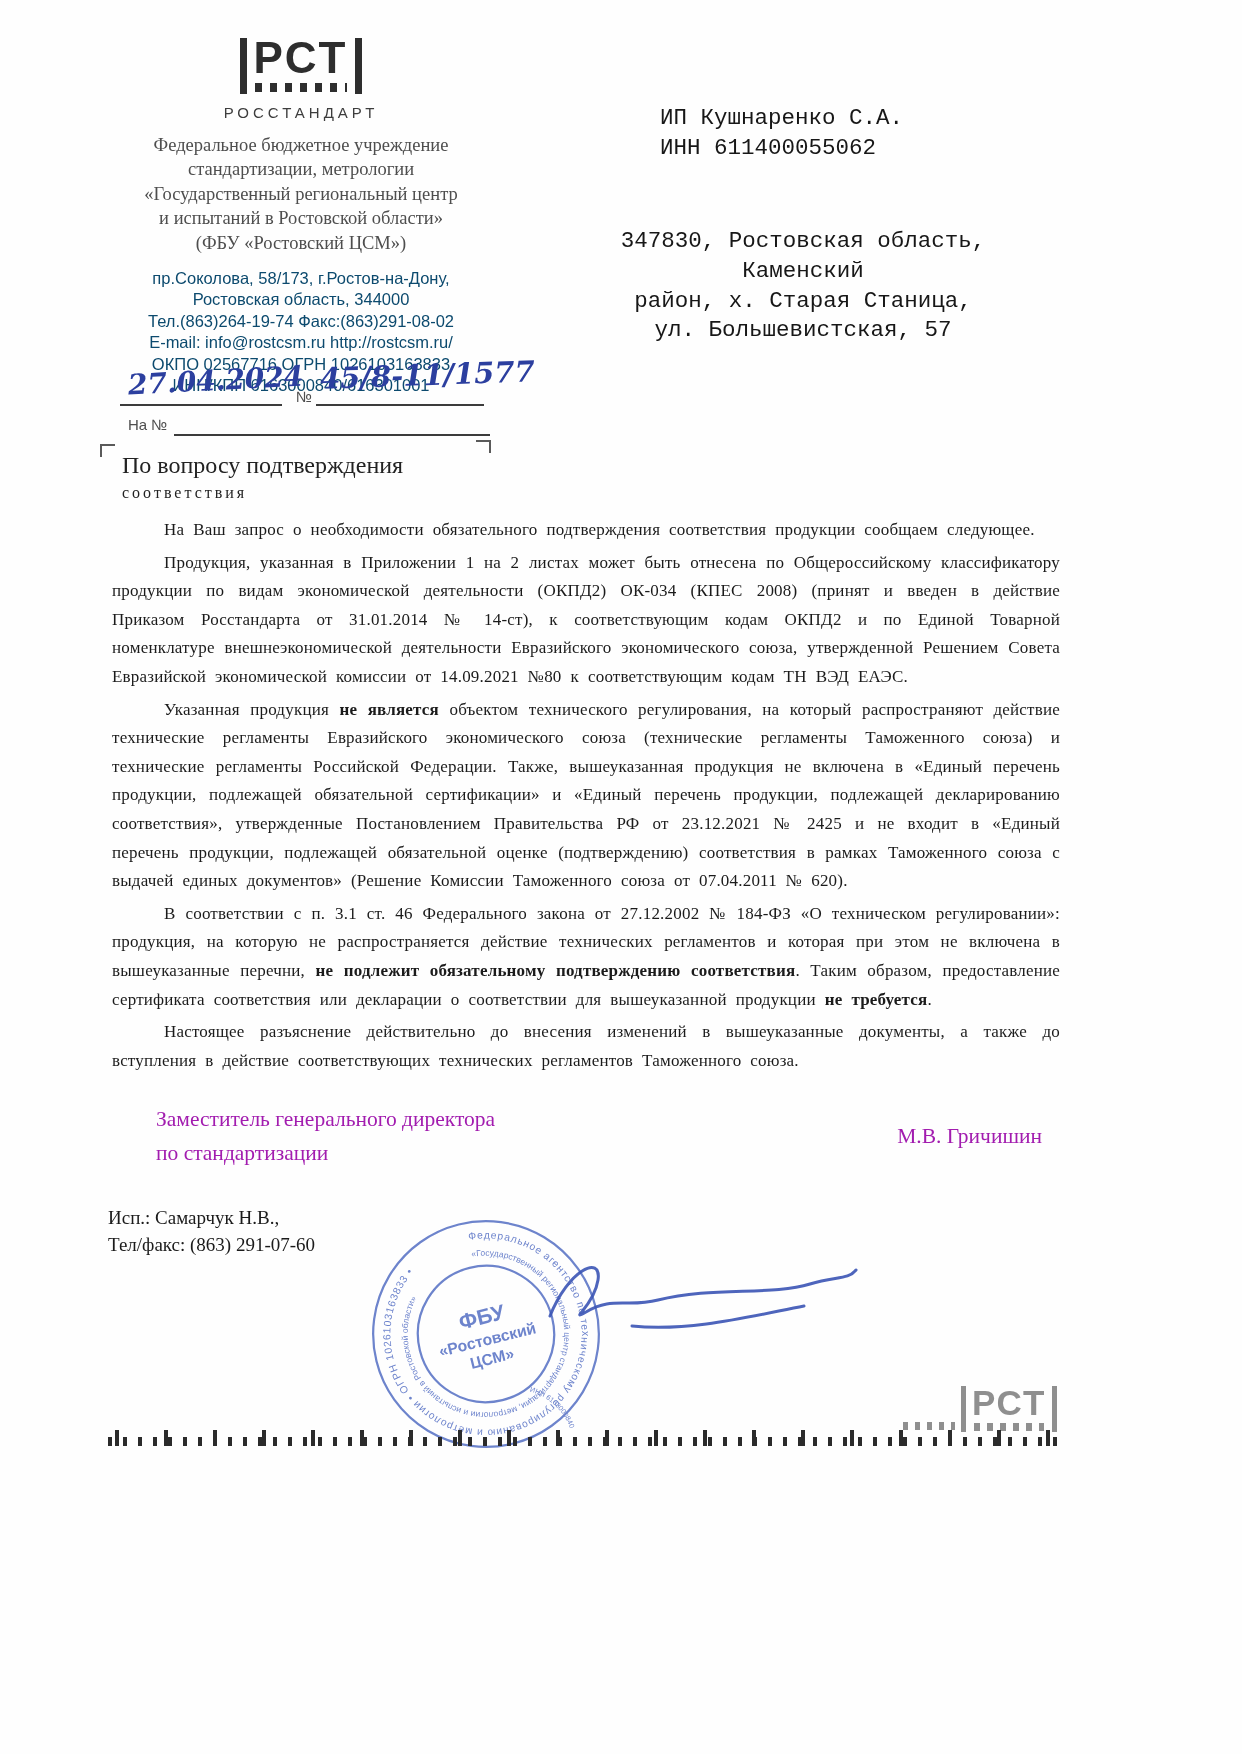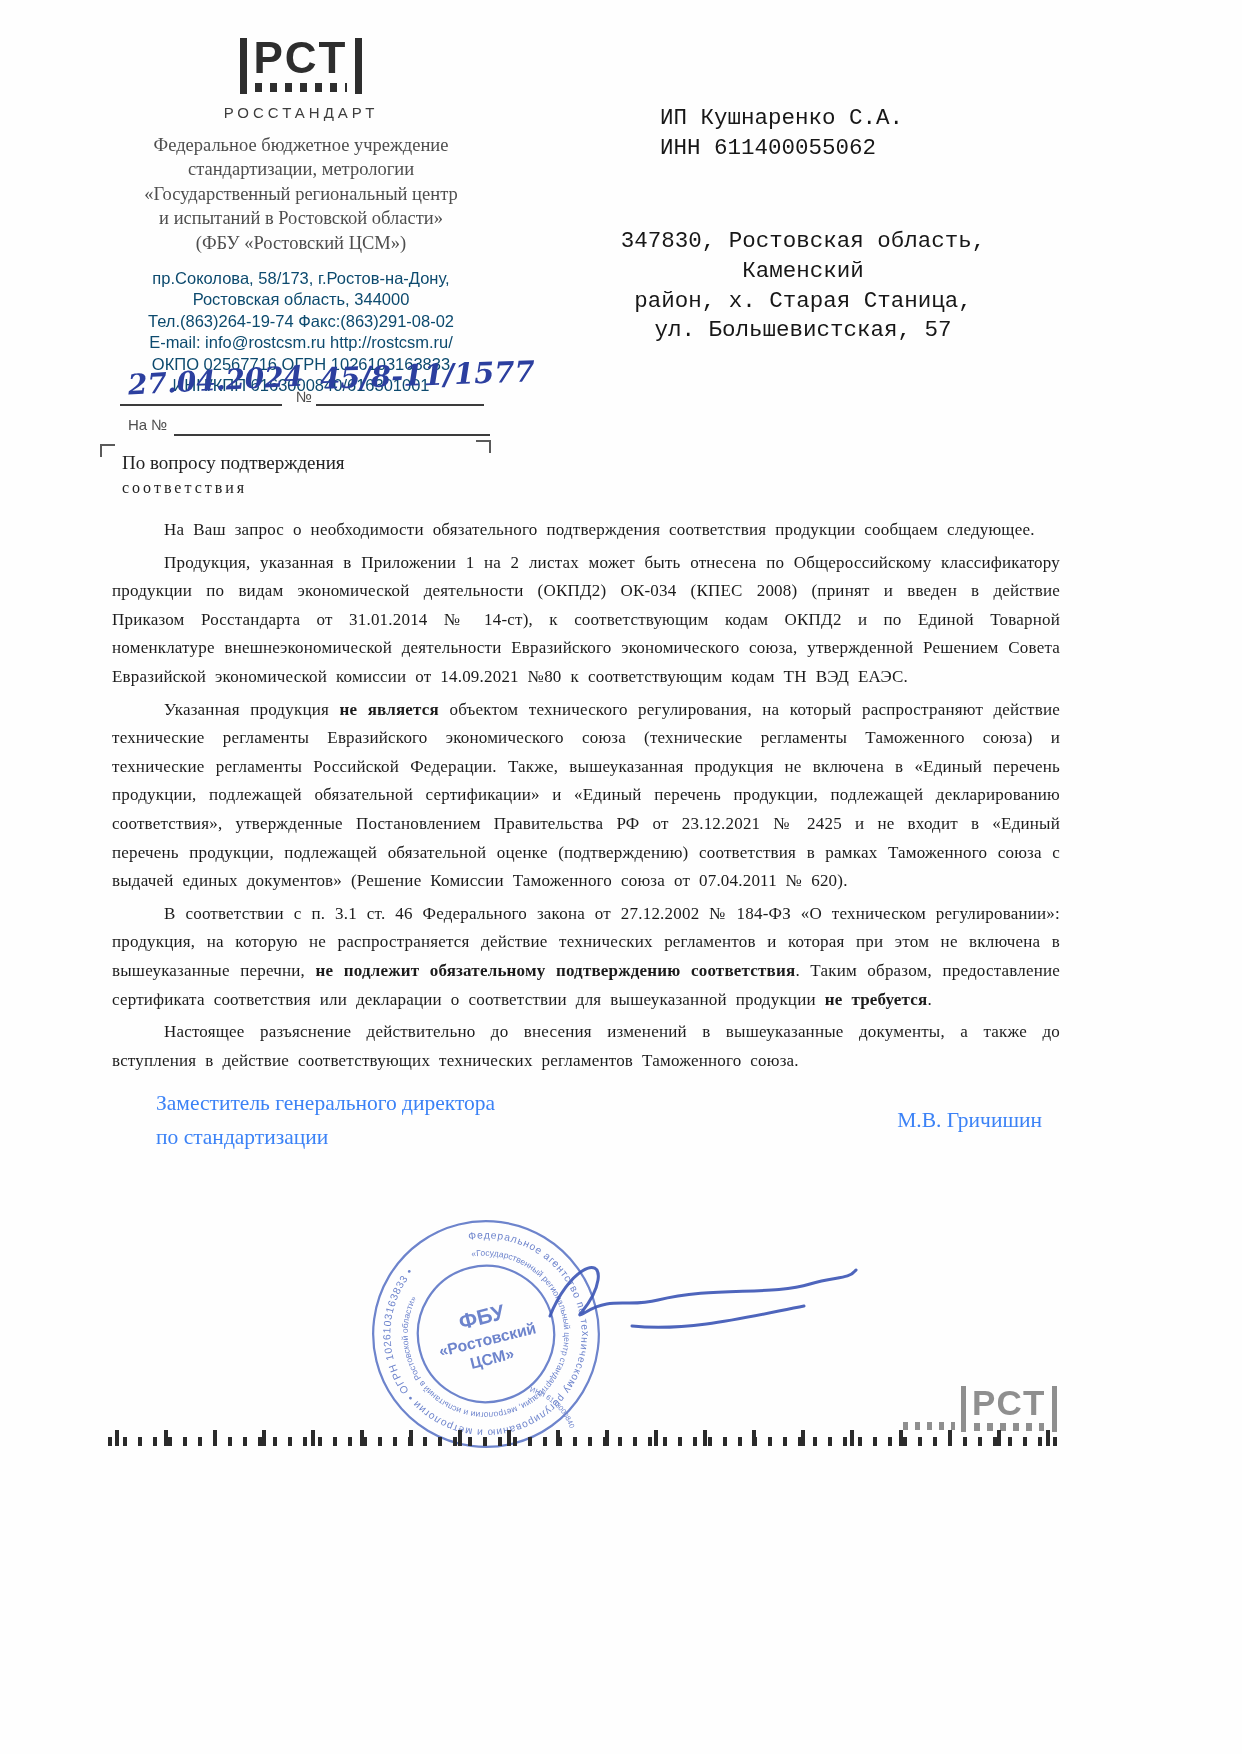--- a/index.html
+++ b/index.html
@@ -28,33 +28,33 @@
   .line-date{position:absolute;left:120px;top:404px;width:162px;border-bottom:2px solid #3c3c3c;}
   .no-label{position:absolute;left:296px;top:388px;font-family:"Liberation Sans",sans-serif;font-size:15px;color:#4e4e4e;}
   .hand-num{position:absolute;left:320px;top:358px;font-size:29px;transform:rotate(-2deg);font-weight:bold;}
   .line-num{position:absolute;left:316px;top:404px;width:168px;border-bottom:2px solid #3c3c3c;}
   .na-label{position:absolute;left:128px;top:416px;font-family:"Liberation Sans",sans-serif;font-size:15px;color:#4e4e4e;}
   .line-na{position:absolute;left:174px;top:434px;width:316px;border-bottom:2px solid #3c3c3c;}
   
   .corner-l{position:absolute;left:100px;top:444px;width:13px;height:11px;border-left:2px solid #5a5a5a;border-top:2px solid #5a5a5a;}
   .corner-r{position:absolute;left:476px;top:440px;width:13px;height:11px;border-right:2px solid #5a5a5a;border-top:2px solid #5a5a5a;}
   .subject{position:absolute;left:122px;top:452px;text-align:left;color:#222;}
-  .subject-l1{font-size:19px;}
+  .subject-l1{font-size:24px;}
   .subject-l2{font-size:16px;letter-spacing:3px;margin-top:5px;}
   
   .recipient{position:absolute;left:566px;top:104px;width:474px;font-size:22.5px;line-height:1.32;color:#171717;font-family:Liberation Mono, monospace;}
   .recipient-name{padding-left:94px;}
   .recipient-address{margin-top:64px;text-align:center;}
   
   .flow{position:absolute;left:108px;top:512px;width:956px;}
   .para{margin:4px;text-align:justify;text-indent:52px;font-size:17px;line-height:28.6px;
     word-spacing:4.5px;letter-spacing:.2px;color:#1b1b1b;}
   .b{font-weight:bold;}
-  .signoff{margin-top:12px;display:flex;justify-content:space-between;align-items:center;
-    padding-left:48px;padding-right:22px;font-size:21.5px;color:#3b82f6;}
+  .signoff{margin-top:28px;display:flex;justify-content:space-between;align-items:center;
+    padding-left:48px;padding-right:22px;font-size:21.5px;color:#a21caf;}
   .signoff .pos{line-height:1.55;}
   .executor{margin-top:34px;font-size:19px;line-height:1.45;color:#1b1b1b;}
   
   .stamp{position:absolute;left:364px;top:1212px;width:244px;height:244px;opacity:.8;transform:rotate(-14deg);}
   .sig{position:absolute;left:540px;top:1246px;width:324px;height:96px;}
   
   .footer-logo{position:absolute;left:893px;top:1386px;display:flex;align-items:flex-start;gap:6px;color:#8f8f8f;
     font-family:"Liberation Sans",sans-serif;}
   .fbar{width:5px;height:46px;background:#8f8f8f;display:inline-block;}
   .fcore{display:flex;flex-direction:column;align-items:center;}
@@ -135,20 +135,24 @@
     </div>
 
   <div class="signoff">
     <div class="pos">
       <div>Заместитель генерального директора</div>
       <div>по стандартизации</div>
     </div>
     <div class="nm">М.В. Гричишин</div>
   </div>
 
+  <div class="executor">
+    <div>Исп.: Самарчук Н.В.,</div>
+    <div>Тел/факс: (863) 291-07-60</div>
+  </div>
 </div>
 
 <svg class="stamp" viewBox="0 0 240 240">
   <g fill="none" stroke="#4a66c0" stroke-width="2.2">
     <circle cx="120" cy="120" r="111"></circle>
     <circle cx="120" cy="120" r="67"></circle>
   </g>
   <defs>
     <path id="ringOuter" d="M120,26 a94,94 0 1,1 -0.02,0"></path>
     <path id="ringInner" d="M120,43 a77,77 0 1,1 -0.02,0"></path>

